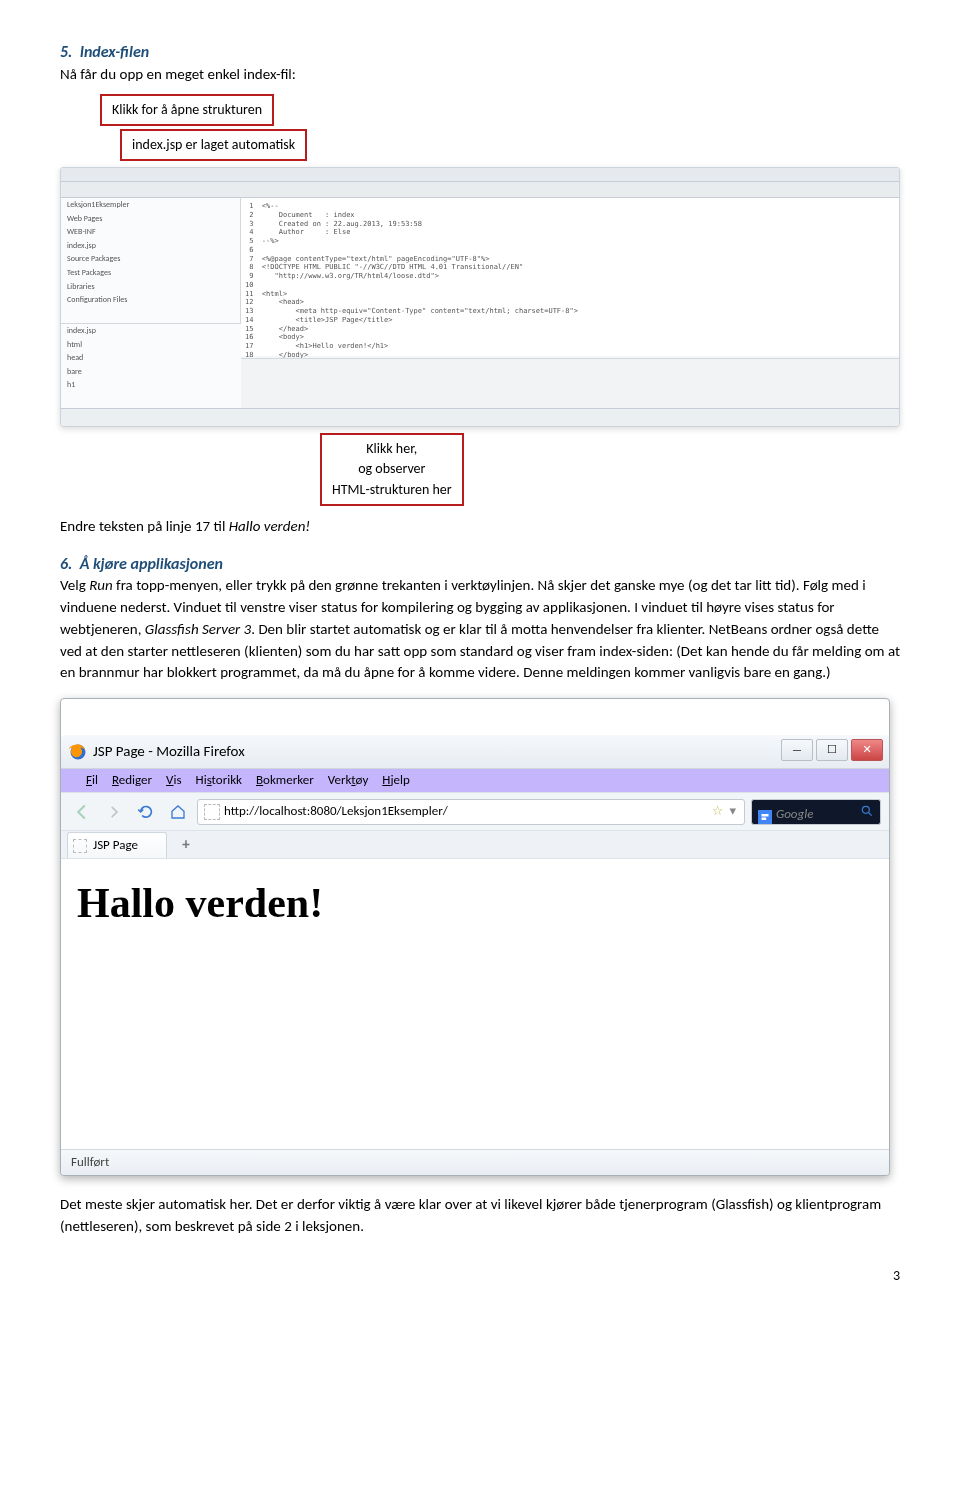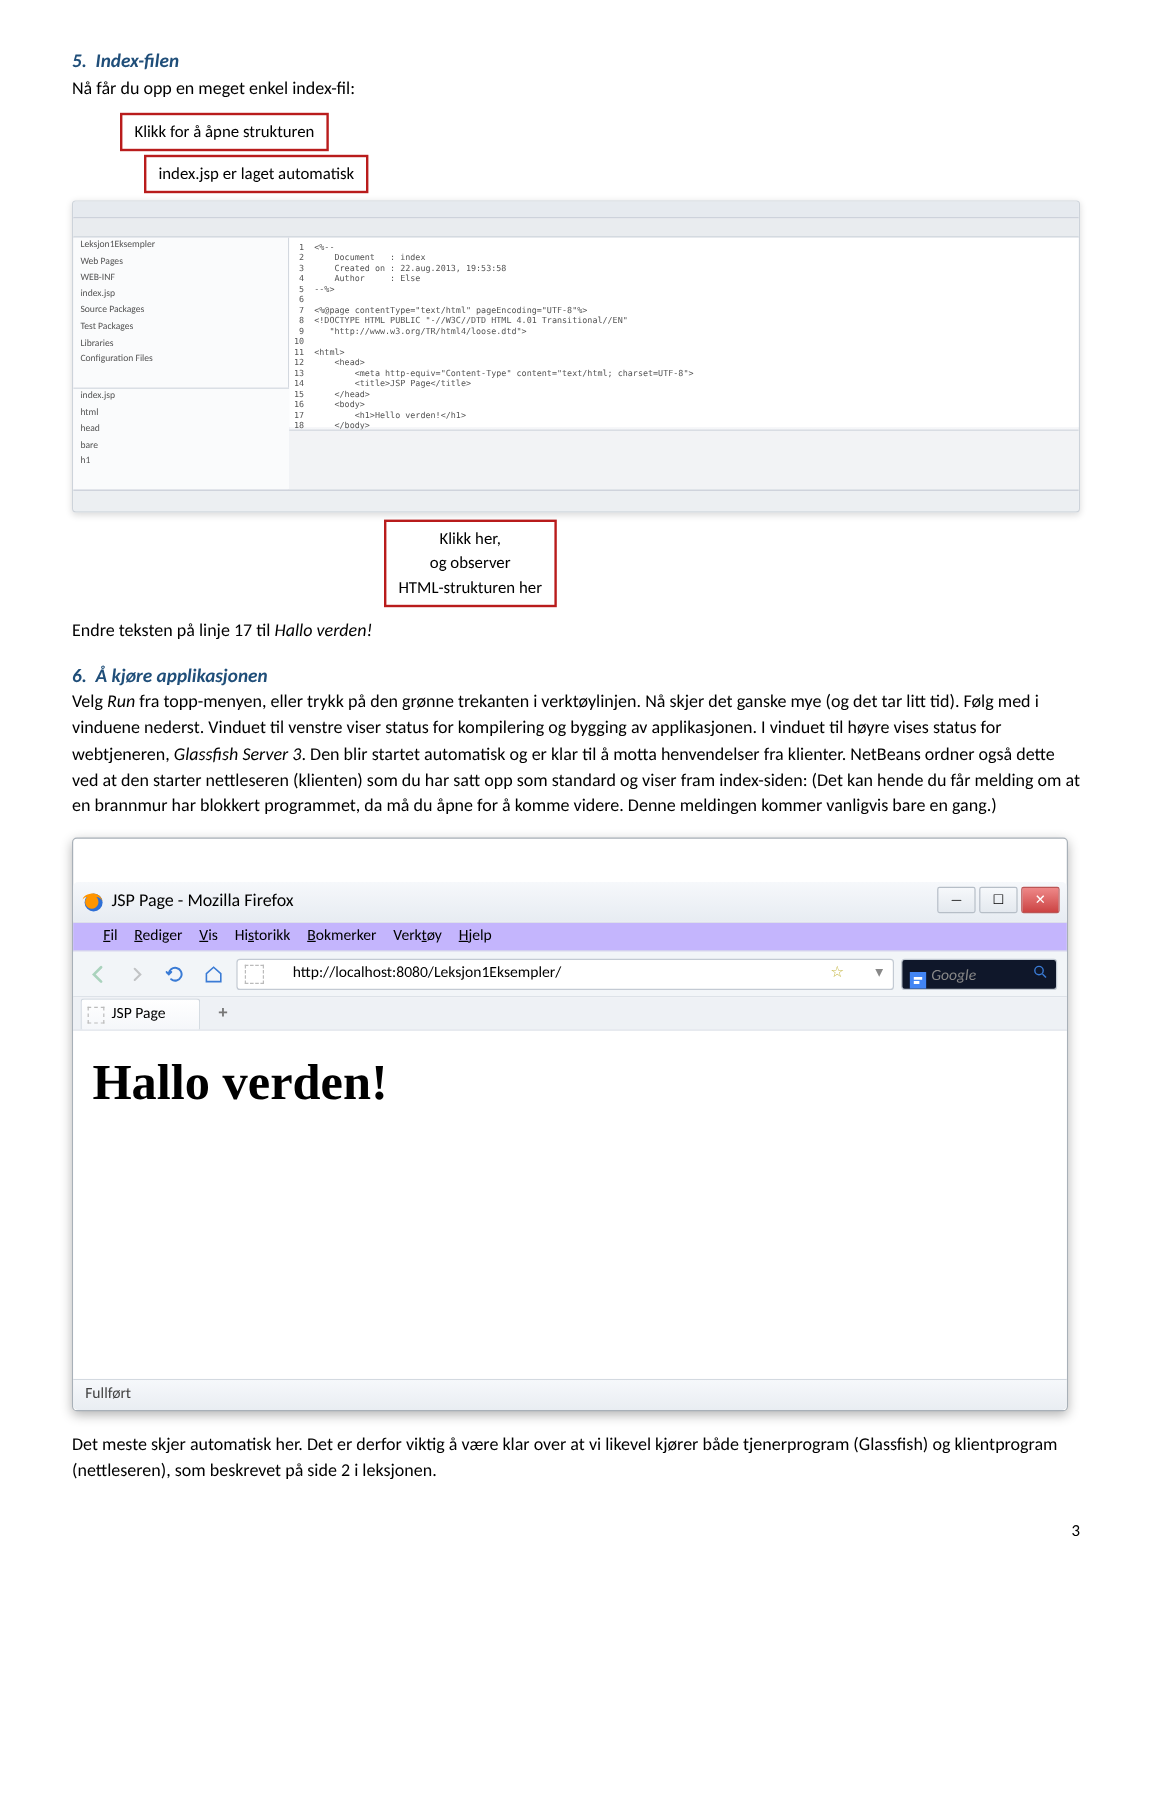--- a/index.html
+++ b/index.html
@@ -67,21 +67,21 @@
   .ff-icon { width:18px; height:18px; margin-right:6px; }
   .win-btns { position:absolute; right:6px; top:4px; display:flex; gap:3px;}
   .win-btn { width:32px; height:22px; border:1px solid #b6bec7; border-radius:2px; background:linear-gradient(#f6f8fb,#e4e9ef); display:flex; align-items:center; justify-content:center; font-size:11px; }
   .win-btn.close { background:linear-gradient(#e88,#c44); color:#fff; border-color:#b55;}
   .menubar { height:24px; background:#c4b5fd; display:flex; align-items:center; gap:14px; padding:0 25px; font-size:13px; border-bottom:1px solid #dde2e8;}
   .menubar span u { text-decoration: underline; }
   .toolbar { height:38px; background:#f2f5f8; display:flex; align-items:center; padding:0 8px; gap:6px; border-bottom:1px solid #dde2e8;}
   .tb-btn { width:26px; height:26px; display:flex; align-items:center; justify-content:center; border-radius:3px; }
   .tb-btn.disabled { opacity:.45; }
   .tb-btn svg { display:block; }
-  .url-bar { flex:1; height:26px; background:#fff; border:1px solid #c3cad3; border-radius:3px; display:flex; align-items:center; padding:0 6px; font-size:13px;gap:20px; }
+  .url-bar { flex:1; height:26px; background:#fff; border:1px solid #c3cad3; border-radius:3px; display:flex; align-items:center; padding:0 6px; font-size:13px; }
   .url-bar .favicon { width:16px; height:16px; border:1px dashed #bbb; margin-right:4px; }
   .url-bar .star { margin-left:auto; color:#c7b94b; padding:0 4px;}
   .search-bar { width:130px; height:26px; background:#0f172a; border:1px solid #c3cad3; border-radius:3px; display:flex; align-items:flex-end; padding:0 6px; font-size:13px; color:#888;}
   .search-bar .sicon { width:14px; height:14px; margin-right:4px;}
   .search-bar .mag { margin-left:auto; }
   .tabstrip { height:28px; background:#eef1f5; display:flex; align-items:flex-end; padding:0 6px; gap:4px; border-bottom:1px solid #dde2e8;}
   .tab { height:26px; padding:0 28px 0 5px; background:linear-gradient(#fff,#f5f7fa); border:1px solid #cfd6de; border-bottom:none; border-radius:3px 3px 0 0; display:flex; align-items:center; font-size:13px; gap:6px;}
   .tab .tfav { width:14px; height:14px; border:1px dashed #bbb; }
   .tab-add { height:26px; width:30px; display:flex; align-items:center; justify-content:center; }
   .viewport { height:290px; background:#fff; padding:14px 16px; }

